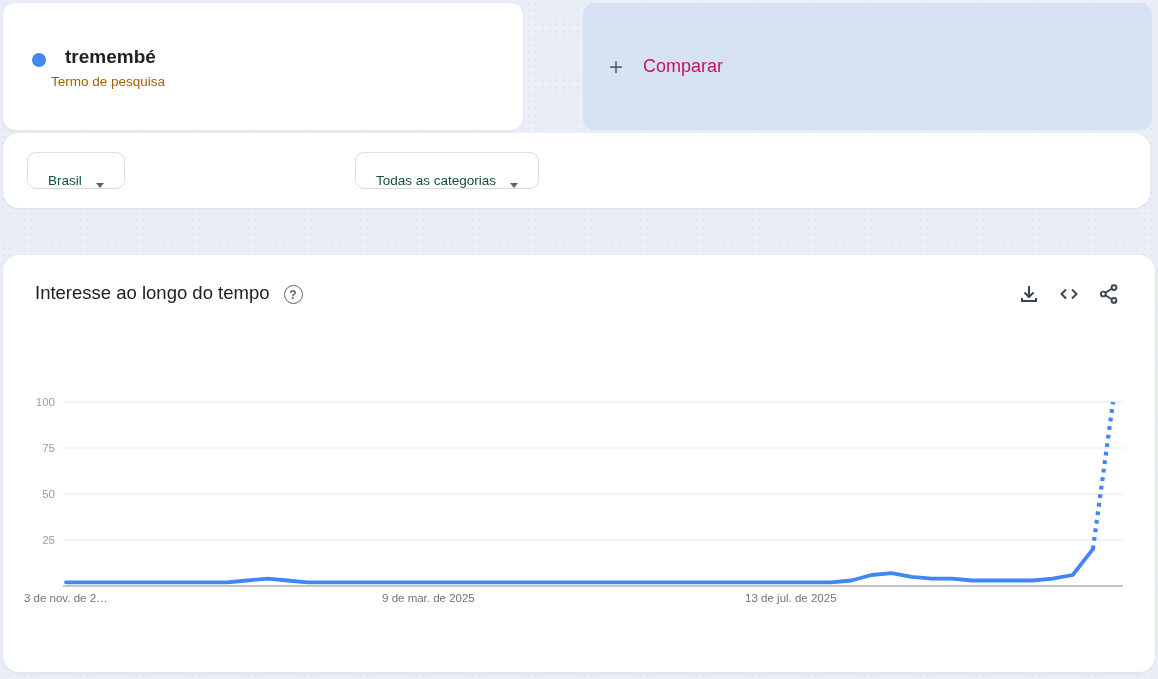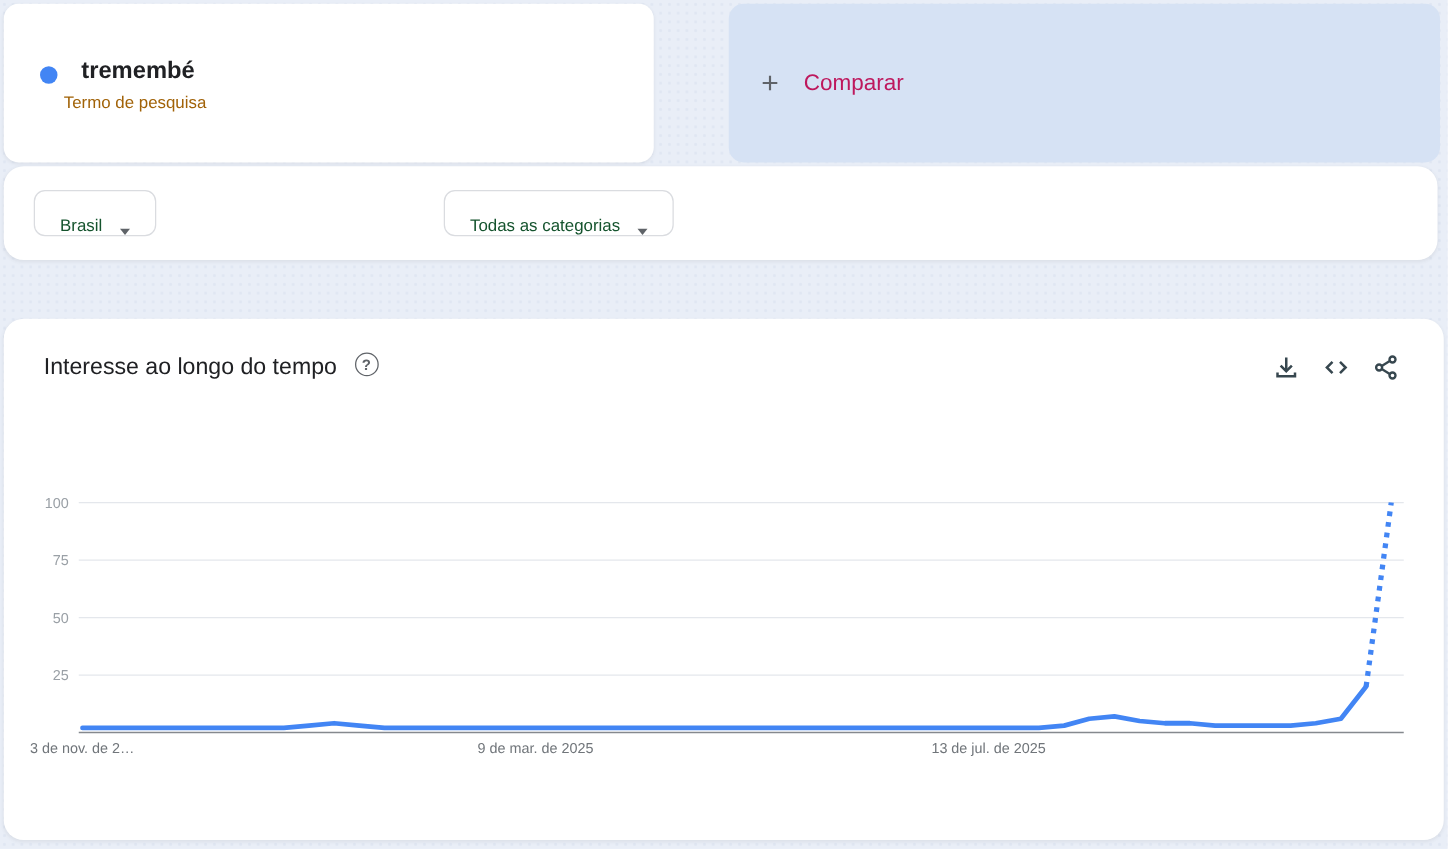--- a/index.html
+++ b/index.html
@@ -43,21 +43,21 @@
     border-top:5.5px solid #5f6368;
   }
   .fb-geo { left:24px; }
   .fb-time { left:153px; }
   .fb-cat { left:352px; }
   .fb-prop { left:575px; }
 
   
   .chart-card { left:3px; top:255px; width:1152px; height:417px; border-radius:16px; }
   .chart-header {
-    position:absolute; left:32px; top:27px; display:flex; align-items:flex-start; gap:14px; z-index:2;
+    position:absolute; left:32px; top:27px; display:flex; align-items:flex-end; gap:14px; z-index:2;
   }
   .chart-title { font-size:18.5px; color:#202124; font-weight:400; }
   .help-badge {
     width:19px; height:19px; border:1.6px solid #5f6368; border-radius:50%;
     display:inline-flex; align-items:center; justify-content:center;
     font-size:12px; color:#5f6368; font-weight:700; cursor:pointer;
   }
   .chart-toolbar {
     position:absolute; right:34px; top:27px; display:flex; align-items:center; gap:16px; z-index:2;
   }

